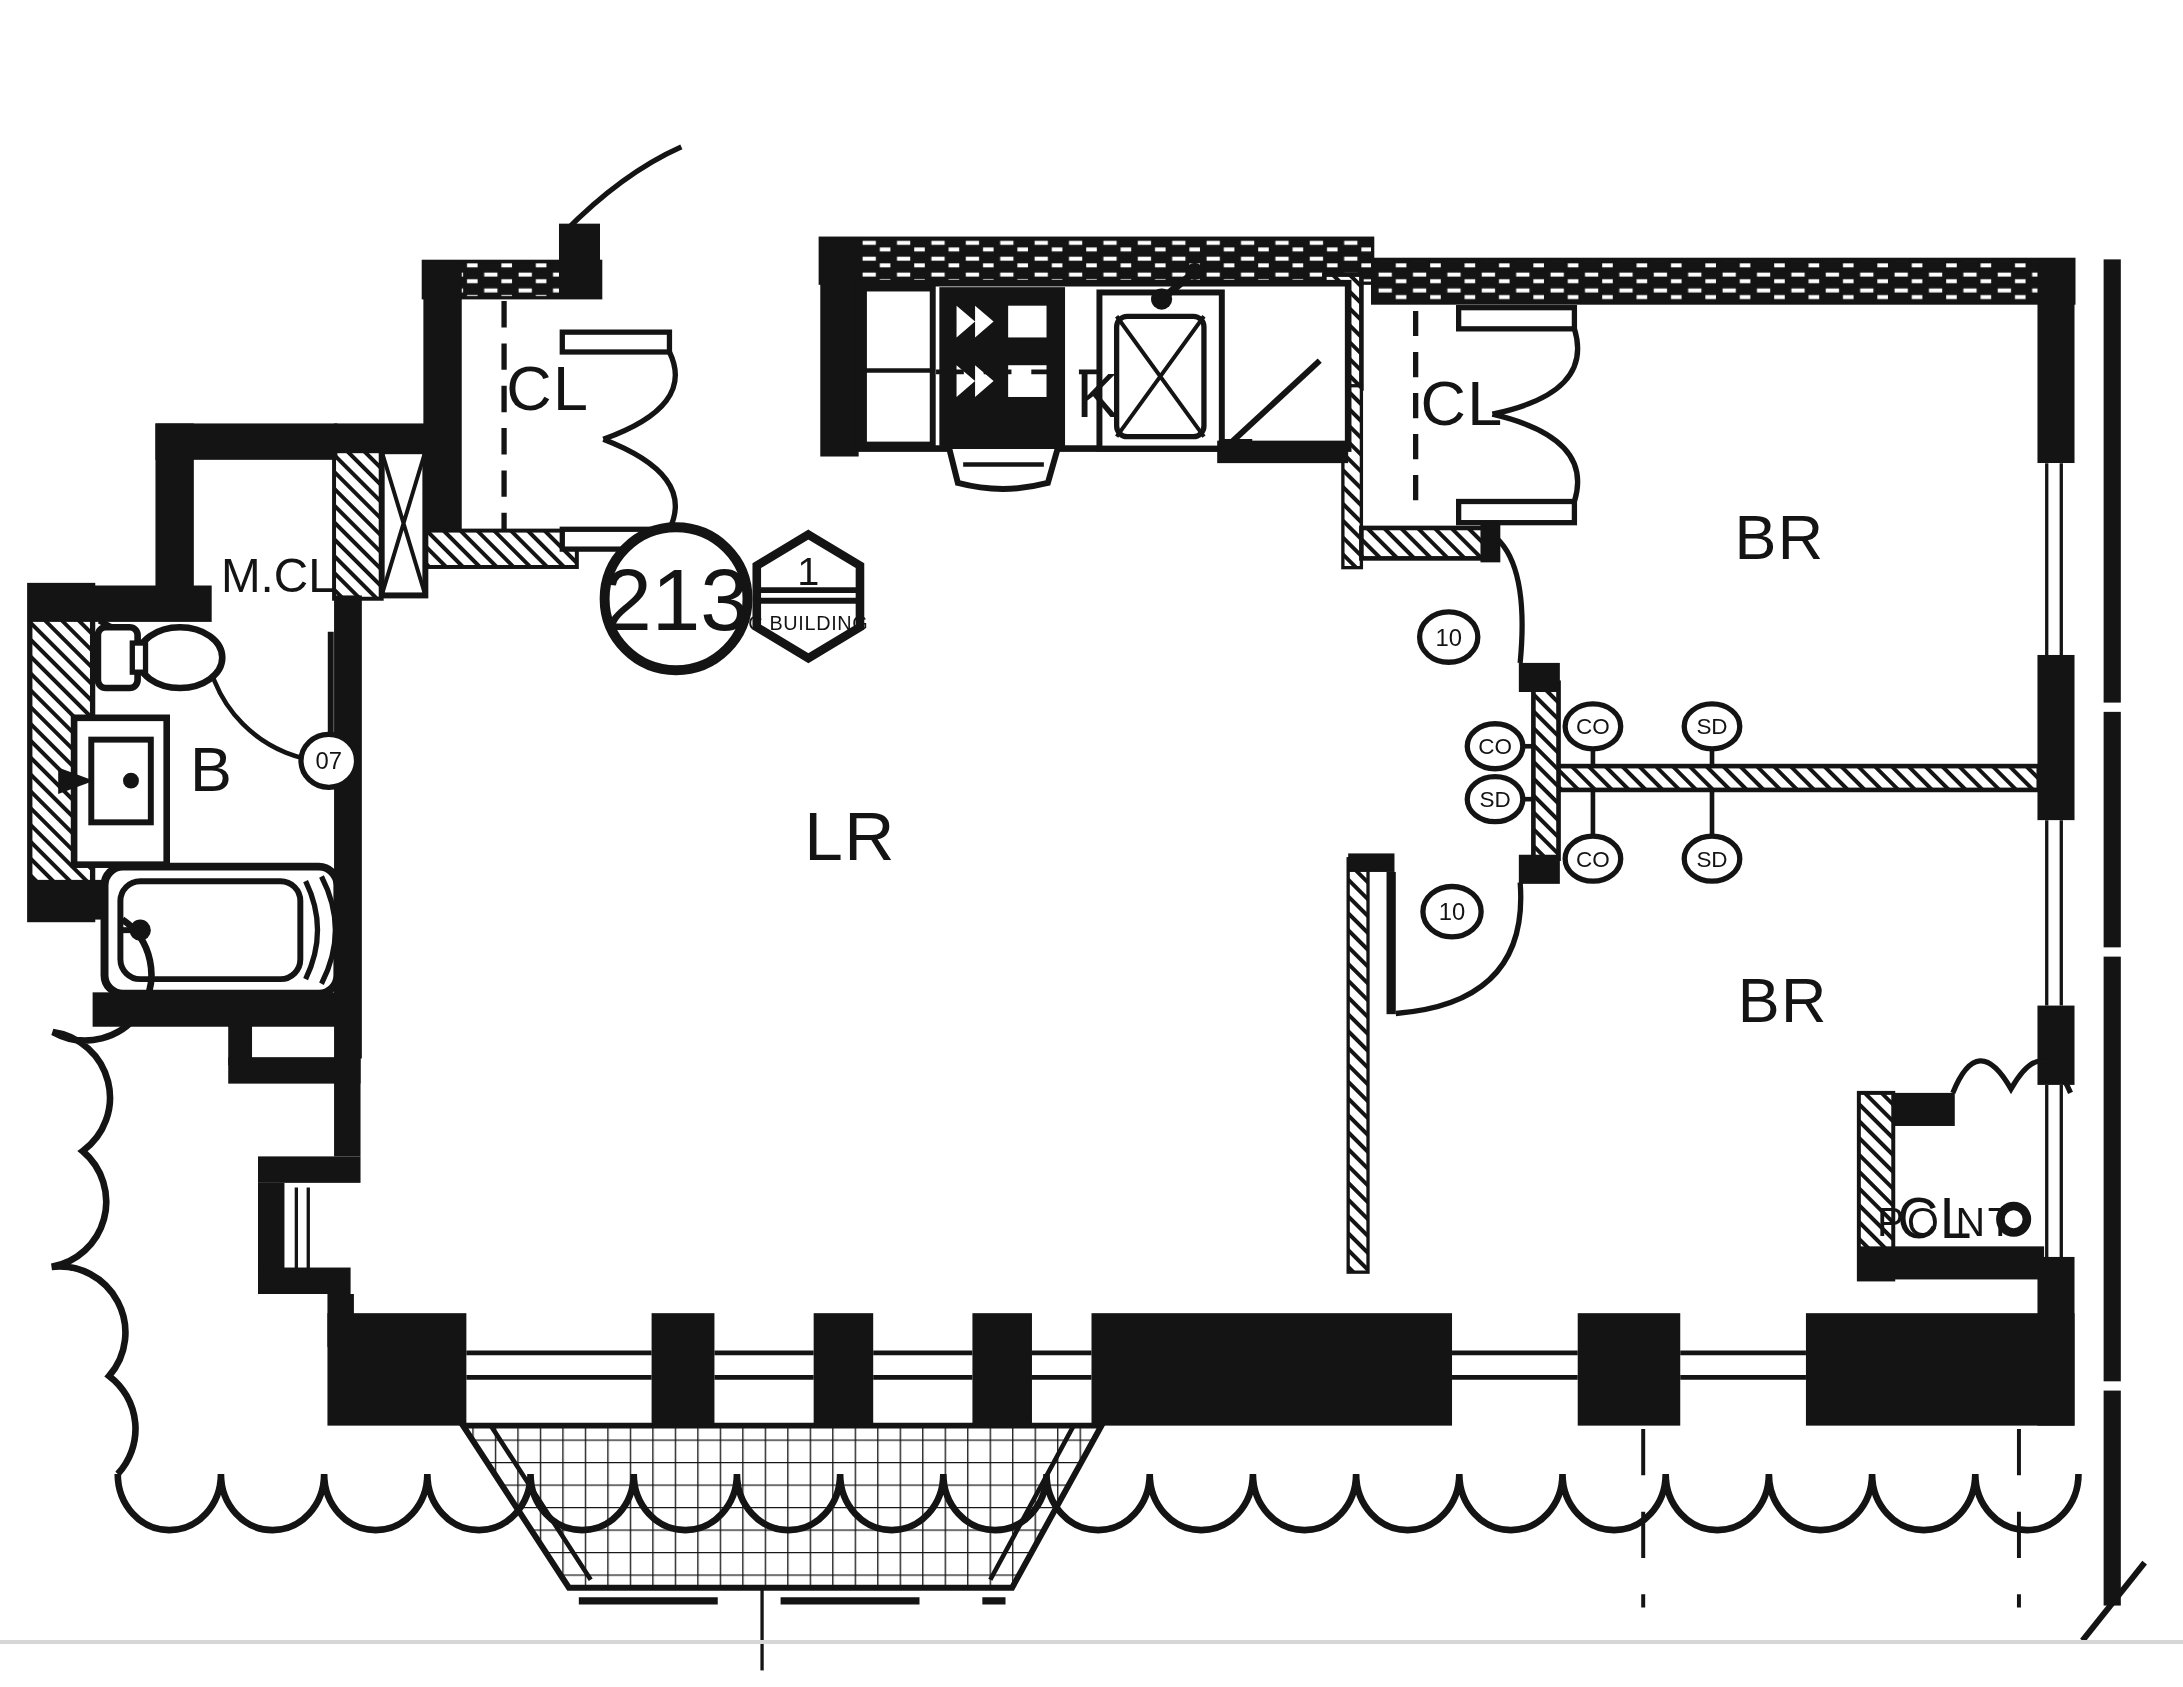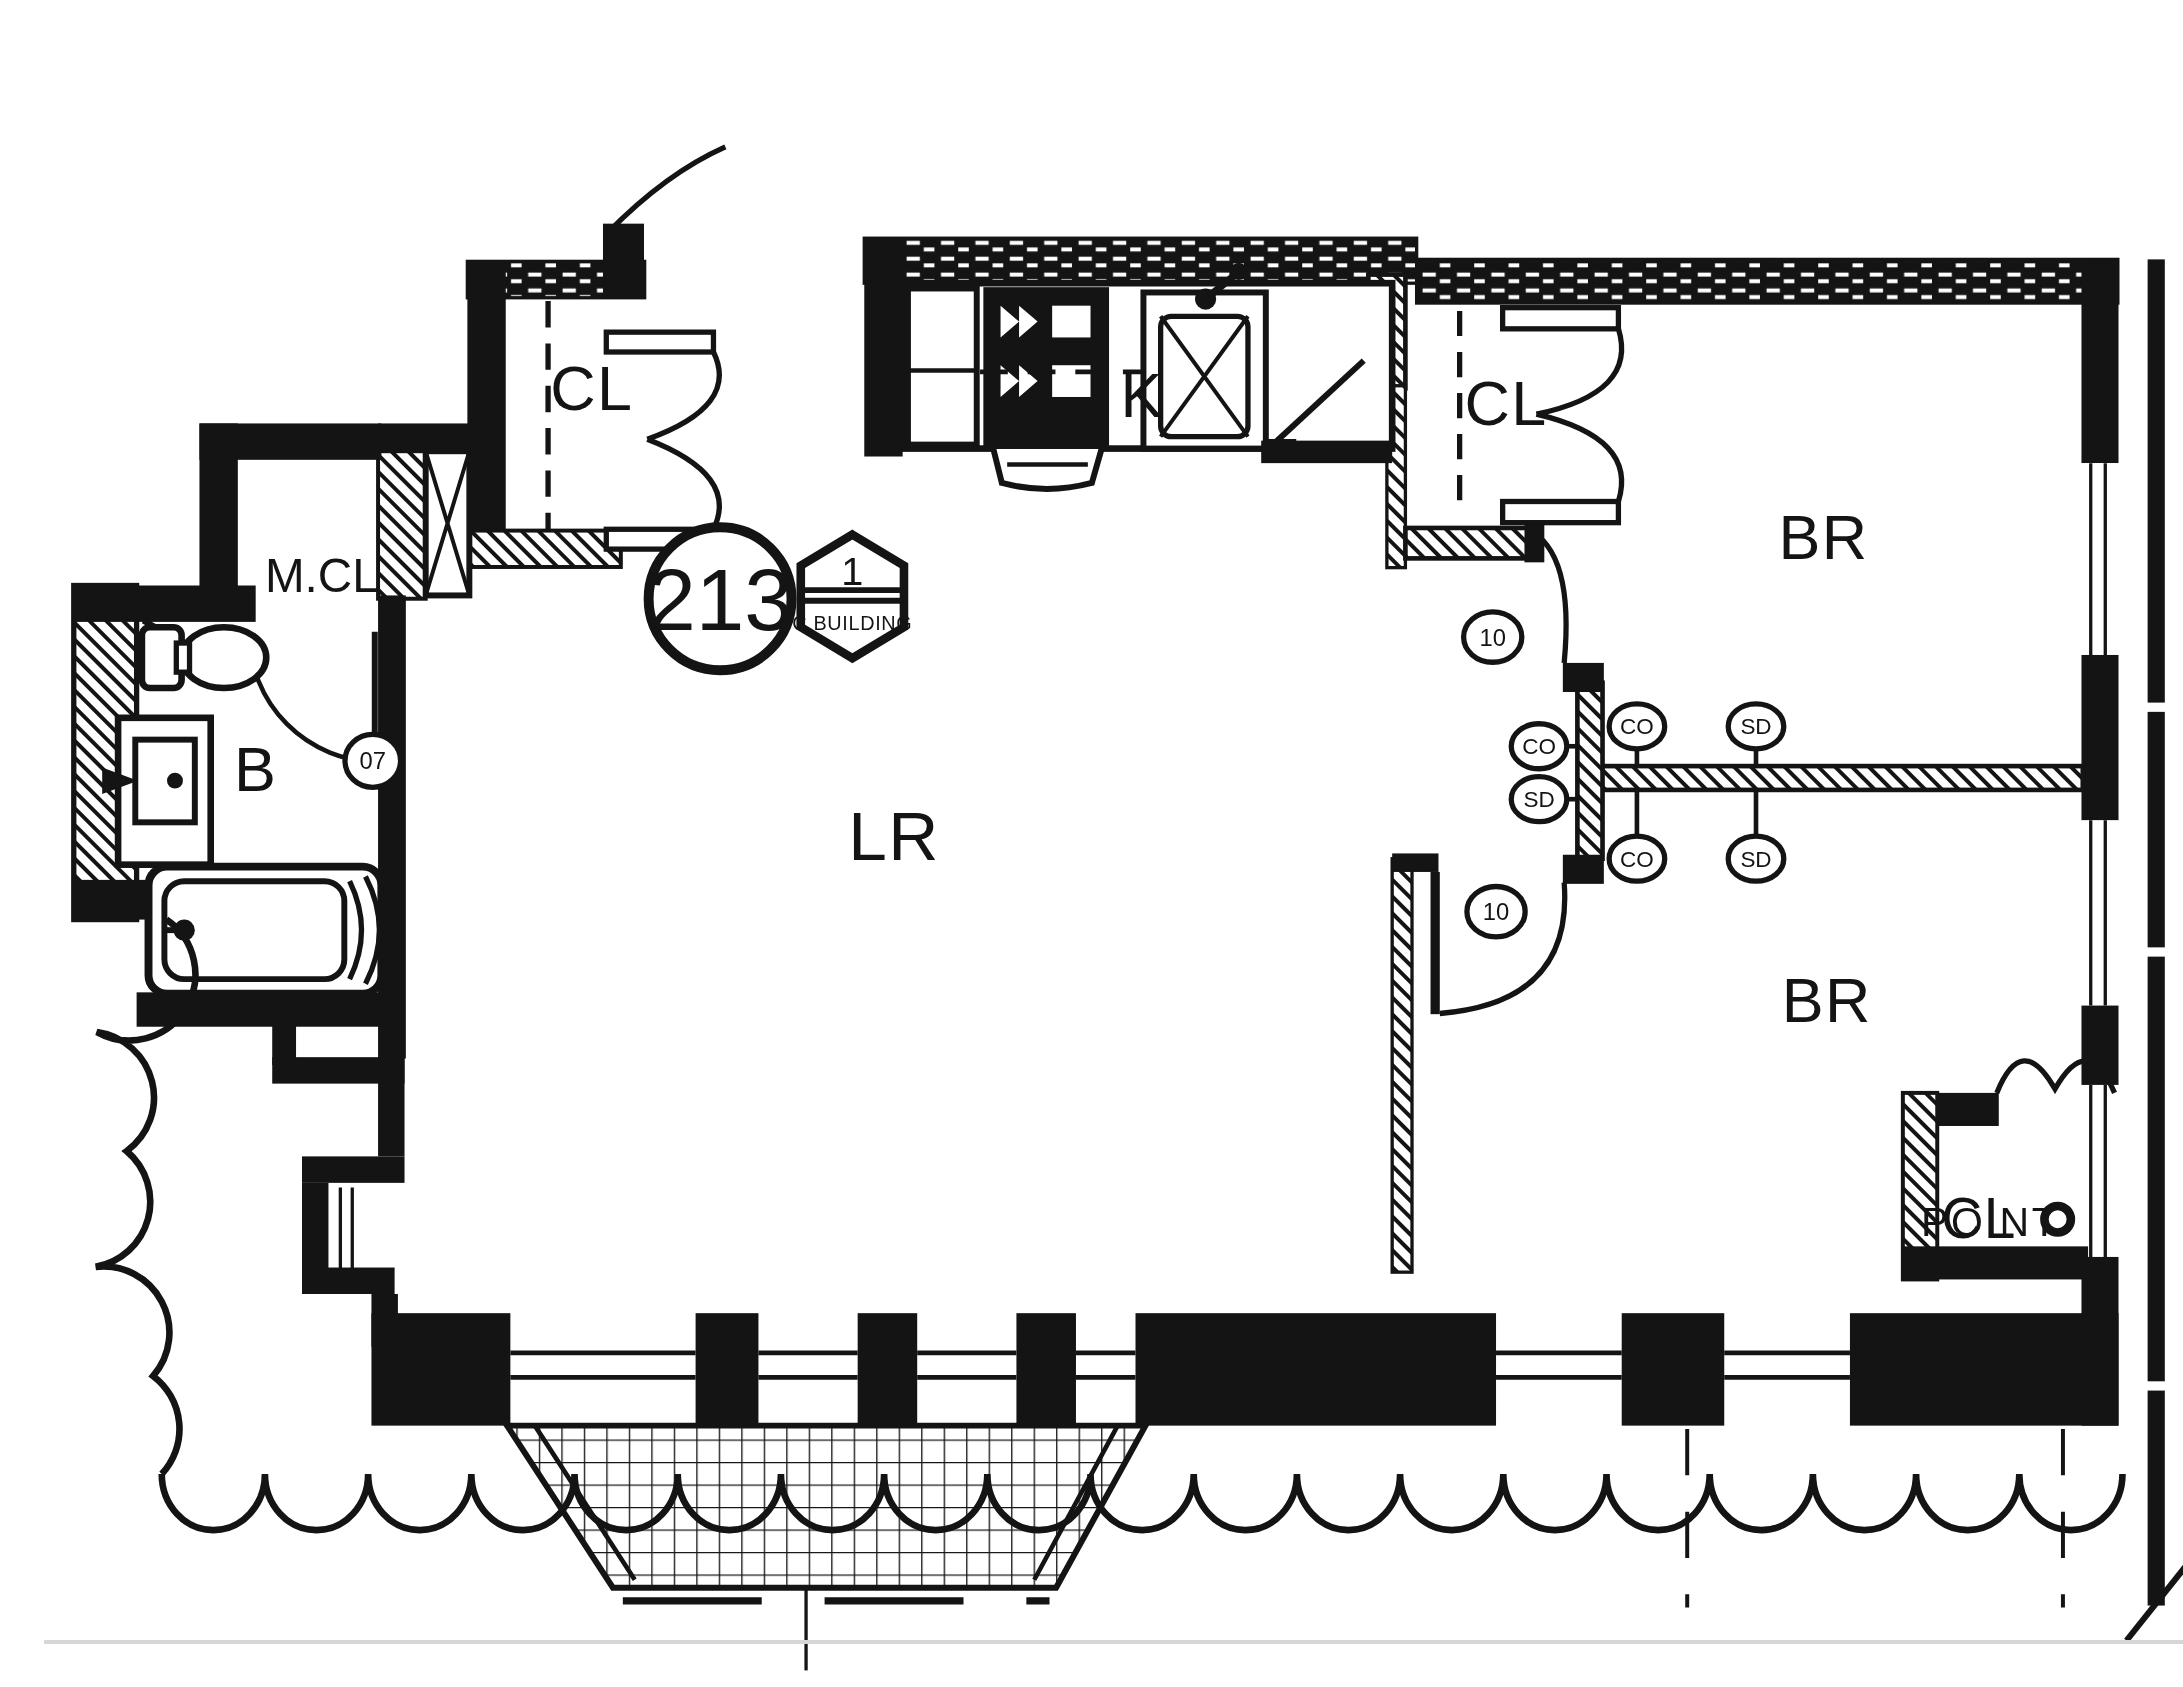--- a/index.html
+++ b/index.html
@@ -1,17 +1,17 @@
 <!DOCTYPE html>
 <html style="font-size:10.6px"><head>
 <meta charset="utf-8">
 <style>
   html,body{margin:0;padding:0;background:#ffffff;}
   body{width:2183px;height:1687px;position:relative;font-family:"Liberation Sans",sans-serif;}
-  #plan{position:absolute;inset:0;padding-left:44px;}
+  #plan{position:absolute;inset:0;}
   svg text{font-family:"Liberation Sans",sans-serif;fill:#141414;}
   .room-label{font-size:95px;letter-spacing:2px;}
   .small-label{font-size:72px;}
   .tag-text{font-size:36px;}
   .det-text{font-size:34px;}
   .unit-text{font-size:132px;}
   .hex-num{font-size:60px;}
   .hex-name{font-size:30px;letter-spacing:1px;}
   .pt-text{font-size:62px;letter-spacing:4px;}
 </style>

